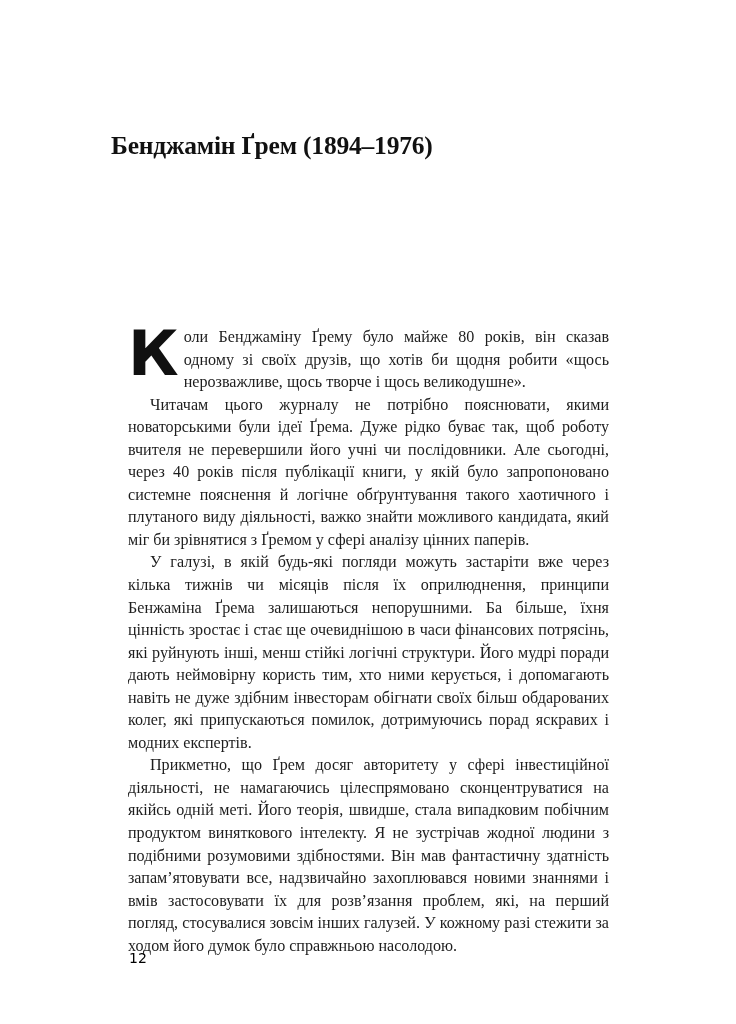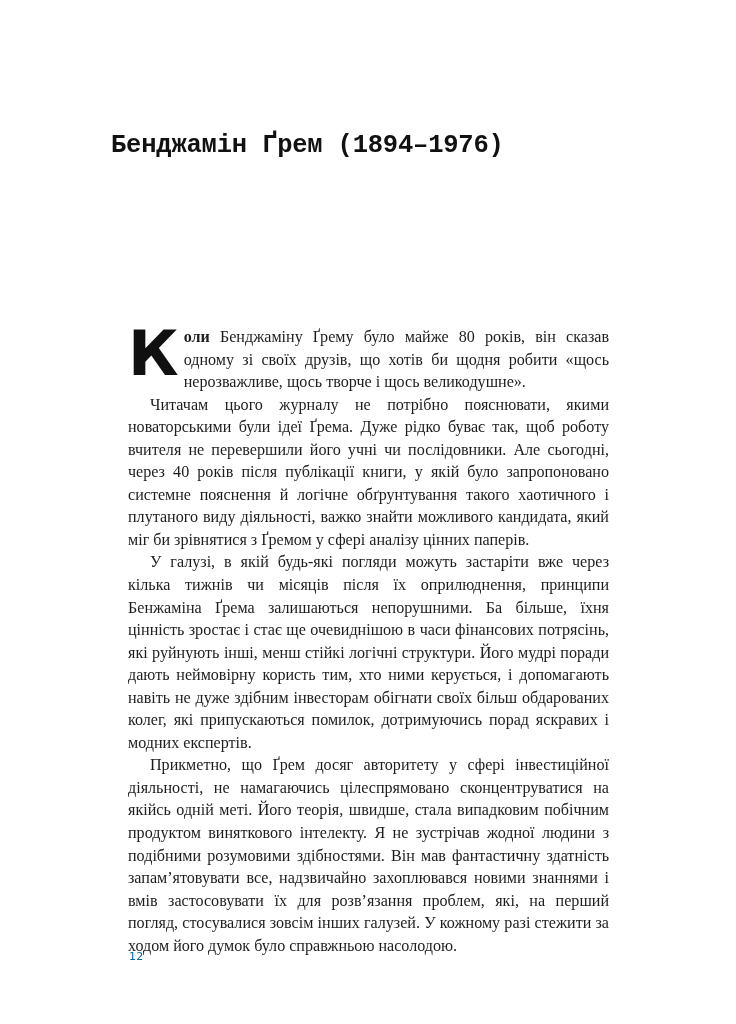--- a/index.html
+++ b/index.html
@@ -24,21 +24,21 @@
     height: 1024px;
     background: #ffffff;
   }
 
   
   .chapter-title {
     position: absolute;
     left: 111px;
     top: 112px;
     width: 520px;
-    font-family: Liberation Mono, monospace;
+    font-family: Liberation Serif, serif;
     font-weight: bold;
     font-size: 25.5px;
     line-height: 34px;
     letter-spacing: -0.2px;
     color: #111111;
     white-space: nowrap;
   }
 
   
   .text-column {
@@ -69,31 +69,31 @@
     font-family: "DejaVu Sans", "Liberation Sans", sans-serif;
     font-weight: bold;
     font-size: 62px;
     line-height: 53px;
     margin: 1px 6px -2px 0;
     color: #101010;
     letter-spacing: -1px;
   }
 
   .lead-in {
-    font-weight: bold;
+    font-weight: normal;
   }
 
   
   .folio {
     position: absolute;
     left: 129px;
     top: 950px;
     font-family: "DejaVu Sans", "Liberation Sans", sans-serif;
-    font-size: 11px;
-    color: #0369a1;
+    font-size: 14px;
+    color: #000000;
     letter-spacing: 0.2px;
   }
 </style>
 </head>
 <body>
 
 <div class="page">
 
   <h1 class="chapter-title">Бенджамін Ґрем (1894–1976)</h1>
 

